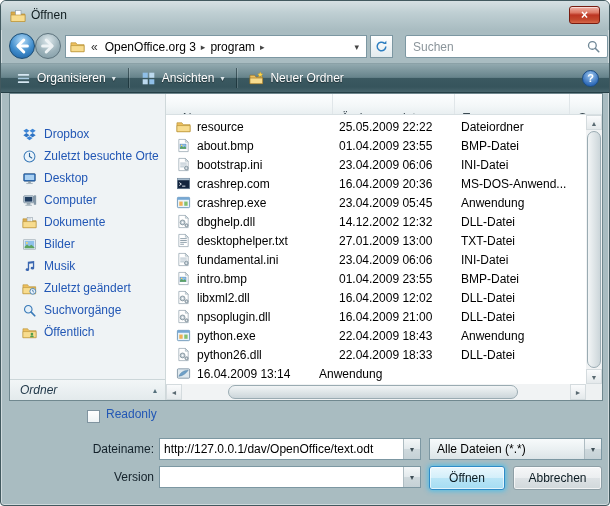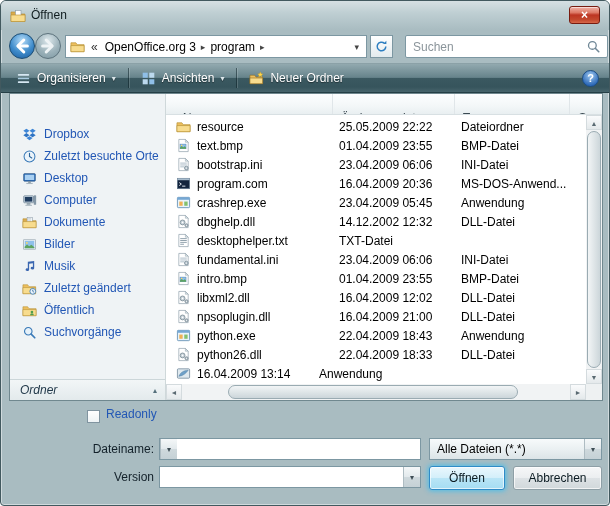--- a/index.html
+++ b/index.html
@@ -346,36 +346,36 @@
                 <path d="M1 7 h13.5 v6.5 H1z" fill="#f8dc8e" stroke="#b68f33" stroke-width="0.6"></path>
                 <circle cx="11.5" cy="11" r="3.1" fill="#eaf3fa" stroke="#3a7ab8" stroke-width="0.9"></circle>
                 <path d="M11.5 9.3 v1.7 l1.2 0.9" fill="none" stroke="#2c6499" stroke-width="0.9"></path>
               </svg>
             </span>
             <span class="sb-label">Zuletzt geändert</span>
           </div>
           <div class="sb-item">
             <span class="ico16">
               <svg viewBox="0 0 16 16">
+                <circle cx="6.7" cy="6.7" r="4" fill="#e6f1f9" stroke="#3a7ab8" stroke-width="1.2"></circle>
+                <path d="M9.8 9.8 L13.6 13.6" stroke="#3a7ab8" stroke-width="1.8" stroke-linecap="round"></path>
+              </svg>
+            </span>
+            <span class="sb-label">Suchvorgänge</span>
+          </div>
+          <div class="sb-item">
+            <span class="ico16">
+              <svg viewBox="0 0 16 16">
                 <path d="M1 4 h5 l1.5 2 H15 v7.5 H1z" fill="#edbf5e" stroke="#b68f33" stroke-width="0.6"></path>
                 <path d="M1 7 h14 v6.5 H1z" fill="#f8dc8e" stroke="#b68f33" stroke-width="0.6"></path>
                 <circle cx="10.6" cy="9.6" r="1.4" fill="#4f9e4f"></circle>
                 <path d="M8.6 13 a2 2 0 0 1 4 0z" fill="#4f9e4f"></path>
               </svg>
             </span>
             <span class="sb-label">Öffentlich</span>
-          </div>
-          <div class="sb-item">
-            <span class="ico16">
-              <svg viewBox="0 0 16 16">
-                <circle cx="6.7" cy="6.7" r="4" fill="#e6f1f9" stroke="#3a7ab8" stroke-width="1.2"></circle>
-                <path d="M9.8 9.8 L13.6 13.6" stroke="#3a7ab8" stroke-width="1.8" stroke-linecap="round"></path>
-              </svg>
-            </span>
-            <span class="sb-label">Suchvorgänge</span>
           </div>
         </div>
       <div class="sb-footer">
         <span class="lbl">Ordner</span>
         <span class="chev">▴</span>
       </div>
     </div>
 
     <div class="filepane">
       <div class="fheader">
@@ -400,21 +400,21 @@
           <div class="frow">
             <span class="ico16 f-ico">
               <svg viewBox="0 0 16 16">
                 <path d="M3 1.5 h7 l3 3 v10 H3z" fill="#fff" stroke="#8a9aa6" stroke-width="0.7"></path>
                 <path d="M10 1.5 l3 3 h-3z" fill="#dce5eb" stroke="#8a9aa6" stroke-width="0.5"></path>
                 <rect x="4.3" y="6.5" width="6.4" height="5" fill="#8fc0ea" stroke="#4a7dae" stroke-width="0.5"></rect>
                 <circle cx="6" cy="8" r="0.8" fill="#ffd95e"></circle>
                 <path d="M4.3 10.2 l1.8 -1.6 1.6 1.2 1.6 -1 1.4 1.4 v1.3 H4.3z" fill="#5da35f"></path>
               </svg>
             </span>
-            <span class="fc fc-name">text.bmp</span>
+            <span class="fc fc-name">about.bmp</span>
             <span class="fc fc-date">01.04.2009 23:55</span>
             <span class="fc fc-type">BMP-Datei</span>
           </div>
           <div class="frow">
             <span class="ico16 f-ico">
               <svg viewBox="0 0 16 16">
                 <path d="M3 1.5 h7 l3 3 v10 H3z" fill="#fff" stroke="#8a9aa6" stroke-width="0.7"></path>
                 <path d="M10 1.5 l3 3 h-3z" fill="#dce5eb" stroke="#8a9aa6" stroke-width="0.5"></path>
                 <path d="M4.5 6.5 h7 M4.5 8.5 h7 M4.5 10.5 h4.5" stroke="#9fb2bf" stroke-width="0.9"></path>
                 <circle cx="11" cy="11.8" r="2" fill="#b6c3cc" stroke="#6d808c" stroke-width="0.7"></circle>
@@ -427,21 +427,21 @@
           </div>
           <div class="frow">
             <span class="ico16 f-ico">
               <svg viewBox="0 0 16 16">
                 <rect x="1.5" y="2.5" width="13" height="11" fill="#13243d" stroke="#5d7287" stroke-width="0.8"></rect>
                 <rect x="1.5" y="2.5" width="13" height="2" fill="#a8bccd"></rect>
                 <path d="M3.5 7 l2.2 1.6 -2.2 1.6" fill="none" stroke="#e7eef5" stroke-width="1"></path>
                 <path d="M6.5 10.8 h3.5" stroke="#e7eef5" stroke-width="1"></path>
               </svg>
             </span>
-            <span class="fc fc-name">program.com</span>
+            <span class="fc fc-name">crashrep.com</span>
             <span class="fc fc-date">16.04.2009 20:36</span>
             <span class="fc fc-type">MS-DOS-Anwend...</span>
           </div>
           <div class="frow">
             <span class="ico16 f-ico">
               <svg viewBox="0 0 16 16">
                 <rect x="1.5" y="2.5" width="13" height="11" rx="1" fill="#eaf4fa" stroke="#4d7fa8" stroke-width="0.8"></rect>
                 <rect x="1.5" y="2.5" width="13" height="2.6" fill="#76a8d4"></rect>
                 <rect x="3.5" y="7" width="3.6" height="4.5" fill="#f0b054"></rect>
                 <rect x="8.8" y="7" width="3.6" height="4.5" fill="#84c06d"></rect>
@@ -468,20 +468,21 @@
           </div>
           <div class="frow">
             <span class="ico16 f-ico">
               <svg viewBox="0 0 16 16">
                 <path d="M3 1.5 h7 l3 3 v10 H3z" fill="#fff" stroke="#8a9aa6" stroke-width="0.7"></path>
                 <path d="M10 1.5 l3 3 h-3z" fill="#dce5eb" stroke="#8a9aa6" stroke-width="0.5"></path>
                 <path d="M4.5 6 h7 M4.5 8 h7 M4.5 10 h7 M4.5 12 h4" stroke="#7e919e" stroke-width="0.9"></path>
               </svg>
             </span>
             <span class="fc fc-name">desktophelper.txt</span>
+            <span class="fc fc-date">27.01.2009 13:00</span>
             <span class="fc fc-type">TXT-Datei</span>
           </div>
           <div class="frow">
             <span class="ico16 f-ico">
               <svg viewBox="0 0 16 16">
                 <path d="M3 1.5 h7 l3 3 v10 H3z" fill="#fff" stroke="#8a9aa6" stroke-width="0.7"></path>
                 <path d="M10 1.5 l3 3 h-3z" fill="#dce5eb" stroke="#8a9aa6" stroke-width="0.5"></path>
                 <path d="M4.5 6.5 h7 M4.5 8.5 h7 M4.5 10.5 h4.5" stroke="#9fb2bf" stroke-width="0.9"></path>
                 <circle cx="11" cy="11.8" r="2" fill="#b6c3cc" stroke="#6d808c" stroke-width="0.7"></circle>
                 <circle cx="11" cy="11.8" r="0.7" fill="#fff"></circle>
@@ -588,20 +589,21 @@
       </div>
       <div class="scroll-corner"></div>
     </div>
   </div>
 
   <div class="chk"></div>
   <div class="chk-label">Readonly</div>
 
   <div class="f-label lbl-filename">Dateiname:</div>
   <div class="combo combo-filename">
+    <input value="http://127.0.0.1/dav/OpenOffice/text.odt" style="">
     <div class="combo-arrow">
         <span>▾</span>
       </div>
   </div>
   <div class="combo combo-filetype">
     <div class="combo-text">Alle Dateien (*.*)</div>
     <div class="combo-arrow">
         <span>▾</span>
       </div>
   </div>

